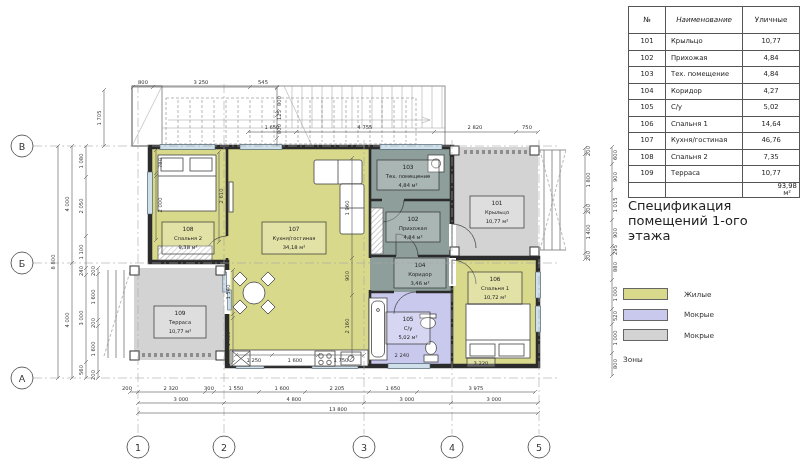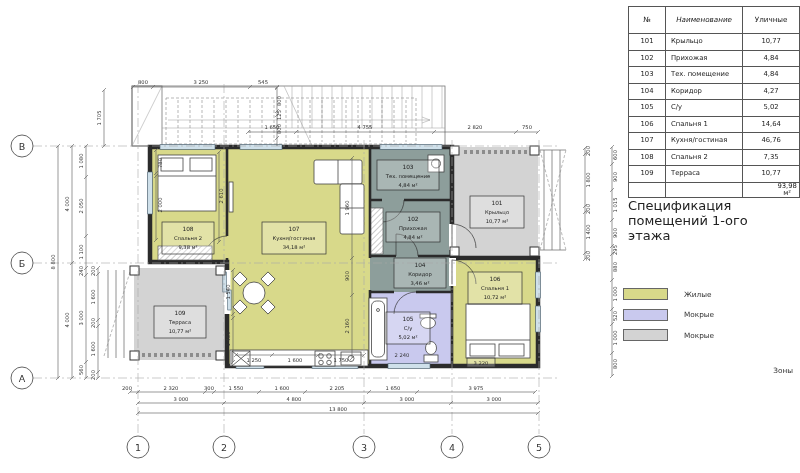--- a/index.html
+++ b/index.html
@@ -32,21 +32,21 @@
   .spec td.nm{text-align:left;padding-left:5px;}
   .c1{width:24px;}.c2{width:86px;font-style:italic;}.c3{width:52px;}
   .spec tr.tot td{height:14px;padding-left:34px;}
   .spec-cap{position:absolute;left:628px;top:198px;width:164px;text-align:left;
             font-size:13px;color:#222;}
   
   .legend{position:absolute;left:623px;top:284px;width:170px;}
   .leg-item{display:flex;align-items:center;height:20.5px;}
   .sw{width:45px;height:12px;border:1px solid #666;box-sizing:border-box;}
   .leg-lab{margin-left:16px;font-size:7.3px;color:#333;}
-  .leg-cap{text-align:right;font-size:7.3px;color:#333;margin-top:20px;}
+  .leg-cap{text-align:left;font-size:7.3px;color:#333;margin-top:9px;}
 </style>
 </head>
 <body>
 
 <div id="stage">
 
 <svg width="620" height="473" viewBox="0 0 620 473">
   <defs>
     <pattern id="hatchG" width="4" height="4" patternUnits="userSpaceOnUse" patternTransform="rotate(45)">
       <rect width="4" height="4" fill="#fff"></rect>

